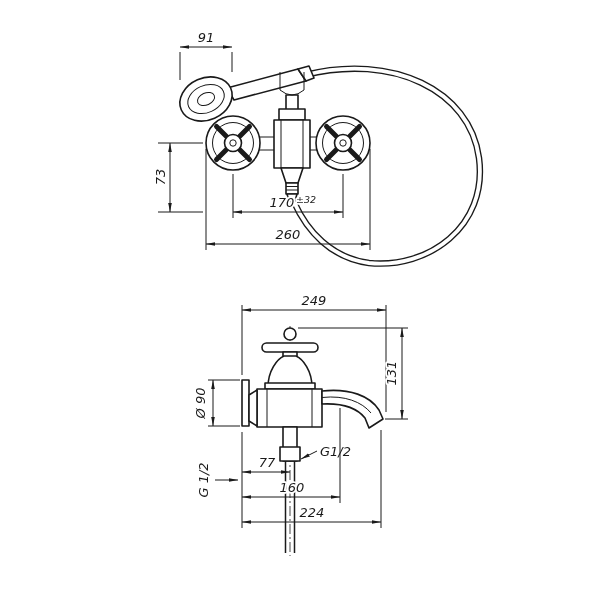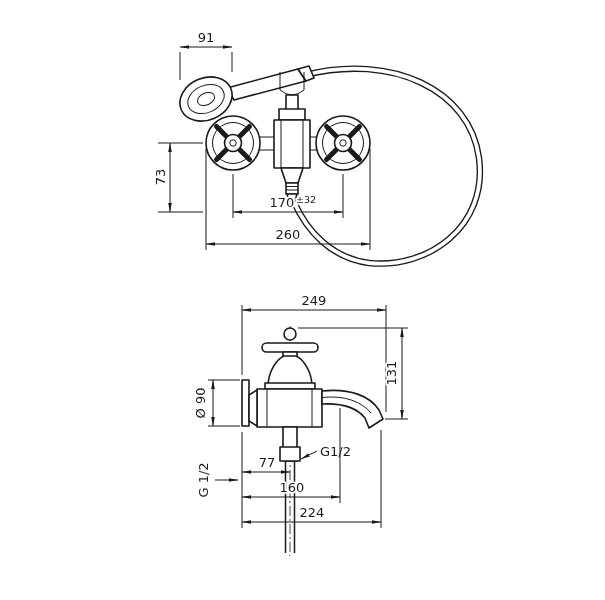--- a/index.html
+++ b/index.html
@@ -1,18 +1,18 @@
 <!DOCTYPE html>
 <html style="--line: #1a1a1a; --bg: #ffffff;"><head>
 <meta charset="utf-8">
 <title>Technical Drawing</title>
 <style>
   :root { --line:#1a1a1a; --bg:#ffffff; }
   html,body { margin:0; padding:0; background:var(--bg); }
-  .canvas { width:545px; height:600px; background:var(--bg); position:relative; overflow:hidden; }
+  .canvas { width:545px; height:600px; background:var(--bg); position:relative; overflow:hidden;font-style:italic; }
   svg { display:block; }
   .fig   { fill:#ffffff; stroke:var(--line); stroke-width:1.6; stroke-linejoin:round; }
   .thin  { fill:none; stroke:var(--line); stroke-width:1; }
   .spoke { fill:none; stroke:var(--line); stroke-width:5; stroke-linecap:round; }
   .hose-outer { fill:none; stroke:var(--line); stroke-width:6.5; stroke-linecap:round; }
   .hose-inner { fill:none; stroke:#ffffff; stroke-width:3.8; stroke-linecap:round; }
   .dim   { stroke:var(--line); stroke-width:1; fill:none; }
   .center{ stroke:var(--line); stroke-width:0.8; stroke-dasharray:10 3 2 3; fill:none; }
   .pipe  { fill:none; stroke:var(--line); stroke-width:1.5; }
   .dimtext { font-family:"DejaVu Sans", sans-serif; font-size:13px; fill:var(--line);

